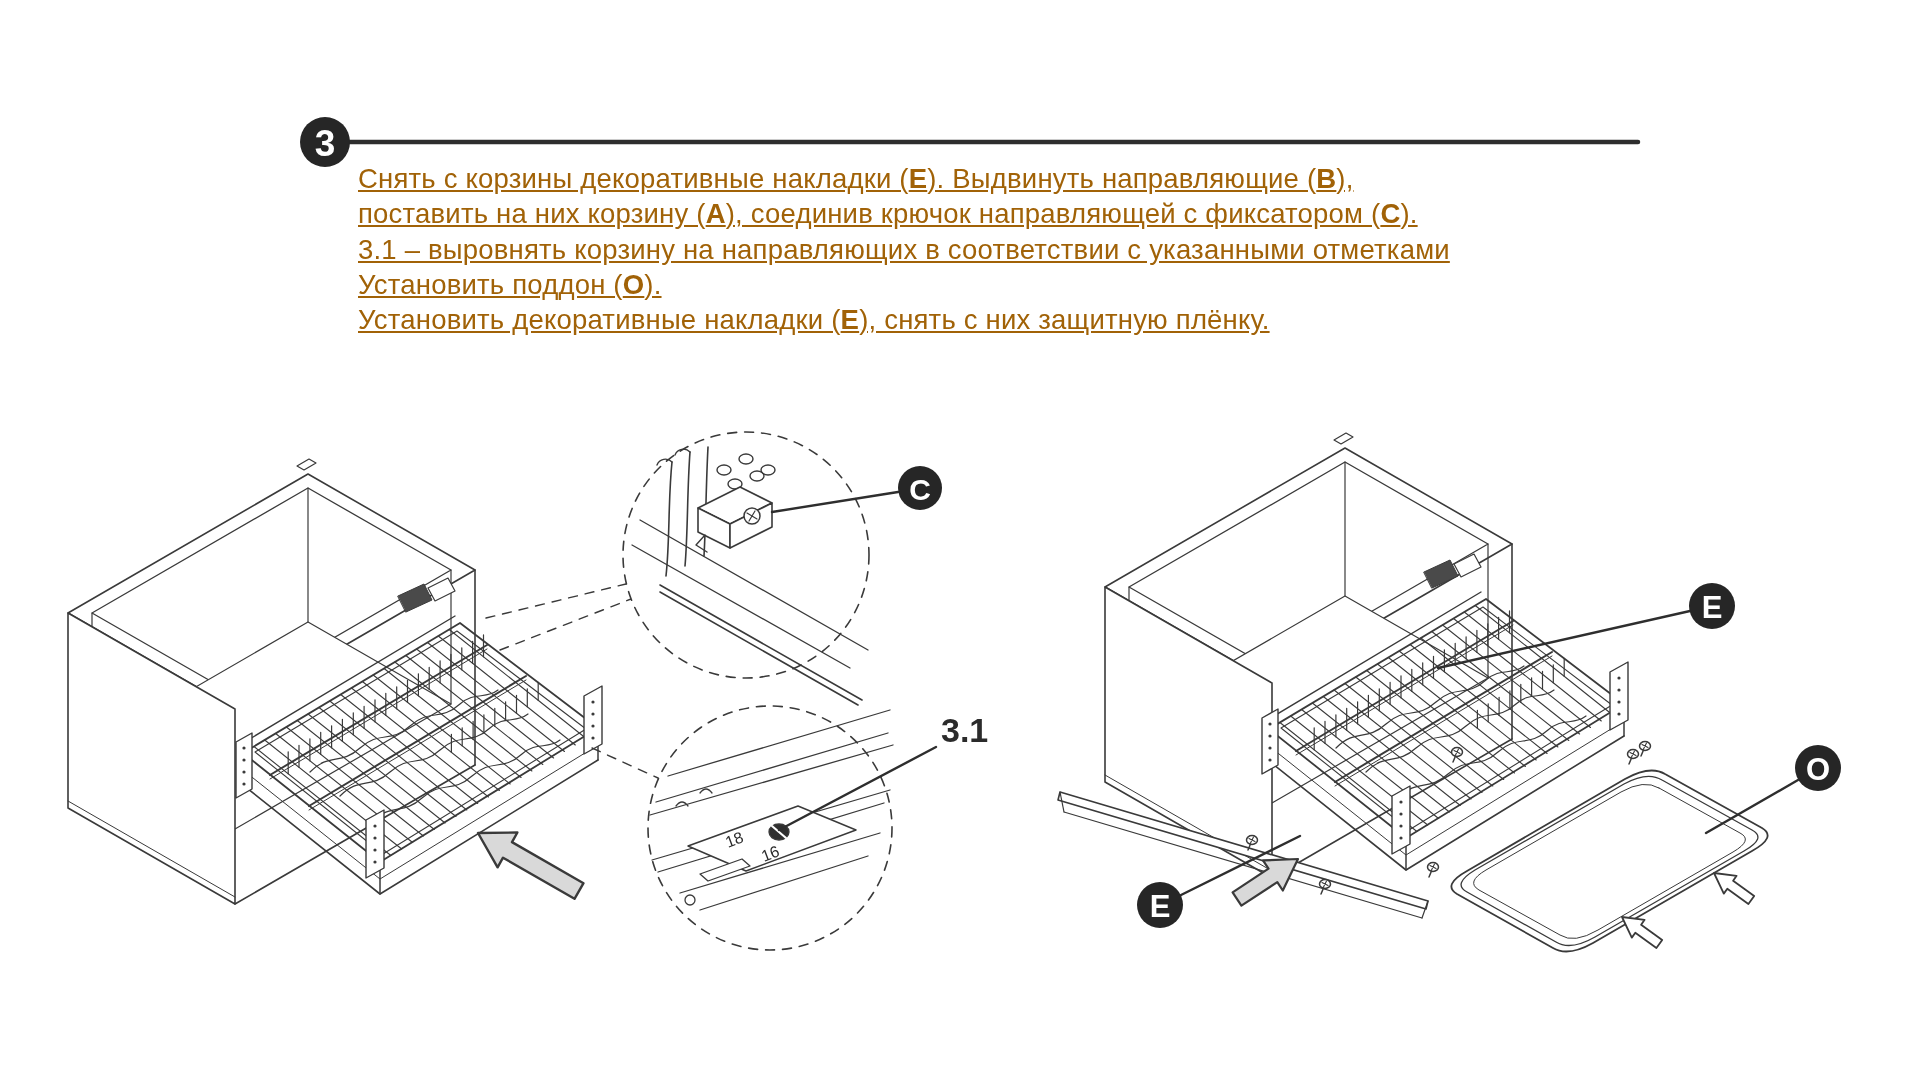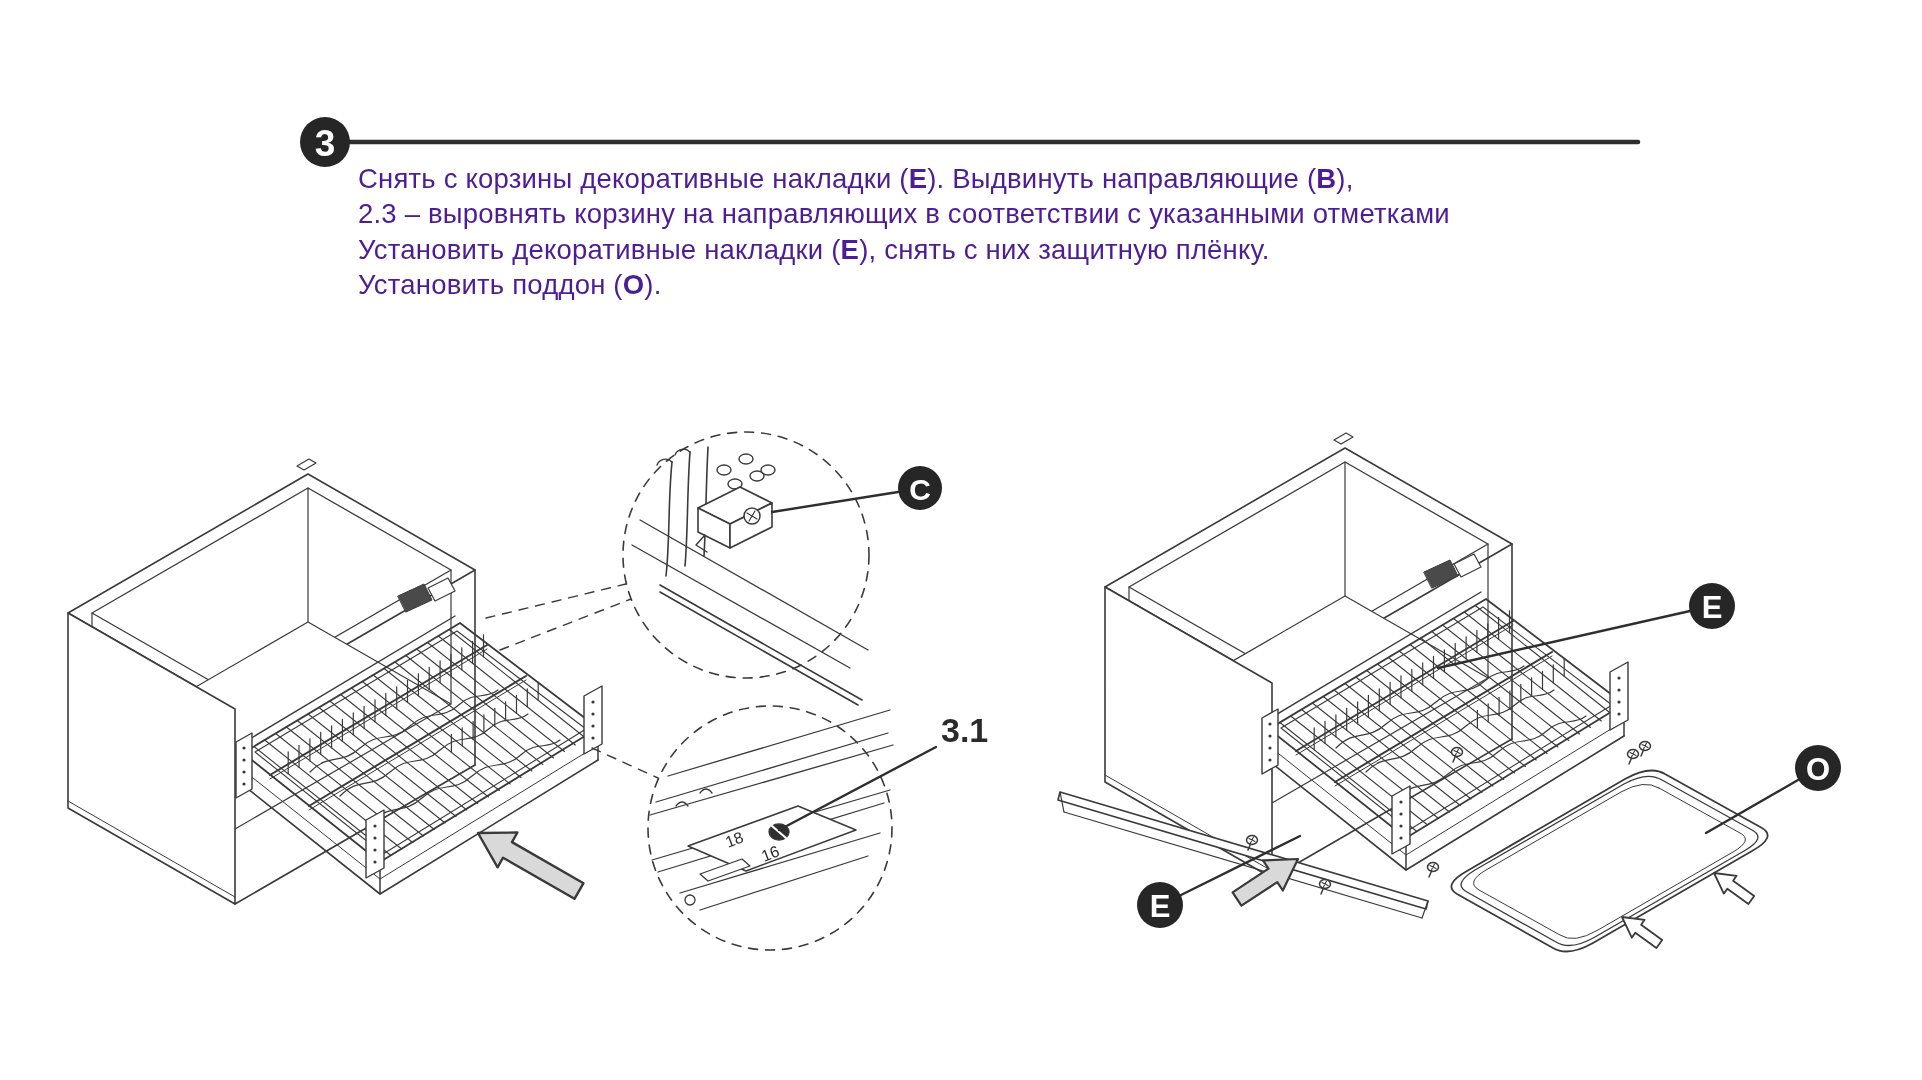--- a/index.html
+++ b/index.html
@@ -1,20 +1,20 @@
 <!DOCTYPE html>
 <html><head>
 <meta charset="utf-8">
 <style>
   html,body{margin:0;padding:0;background:#e8e8e8;}
   .page{position:relative;width:1922px;height:1080px;background:#ffffff;overflow:hidden;
         font-family:"Liberation Sans",sans-serif;}
   .art{position:absolute;left:0;top:0;width:1922px;height:1080px;}
   .instructions{position:absolute;left:358px;top:161px;width:1200px;
-        font-size:27.5px;line-height:35.3px;color:#4c1d95;letter-spacing:.2px;}
+        font-size:27.5px;line-height:35.3px;color:#a16207;letter-spacing:.2px;text-decoration:underline;}
   .instructions .line{white-space:nowrap;}
   .instructions b,.instructions .b{font-weight:bold;}
   svg text{font-family:"Liberation Sans",sans-serif;}
   .badge-letter{font-weight:bold;fill:#ffffff;}
   .ref-label{font-weight:bold;fill:#2b2b2b;}
   .plate-mark{fill:#2b2b2b;}
 </style>
 </head>
 <body>
 
@@ -191,18 +191,19 @@
       <text x="1818" y="769" text-anchor="middle" dominant-baseline="central" class="badge-letter" font-size="31">O</text>
 
       <line x1="1181" y1="895" x2="1300" y2="836" stroke="#2e2e2e" stroke-width="2.4"></line>
       <circle cx="1160" cy="905" r="23" fill="#262626"></circle>
       <text x="1160" y="906" text-anchor="middle" dominant-baseline="central" class="badge-letter" font-size="31">E</text>
     </g>
   </svg>
 
   <div class="instructions">
       <div class="line"><span>Снять с корзины декоративные накладки (</span><span class="b">E</span><span>). Выдвинуть направляющие (</span><span class="b">B</span><span>),</span></div>
-      <div class="line"><span>2.3 – выровнять корзину на направляющих в соответствии с указанными отметками</span></div>
+      <div class="line"><span>поставить на них корзину (</span><span class="b">A</span><span>), соединив крючок направляющей с фиксатором (</span><span class="b">C</span><span>).</span></div>
+      <div class="line"><span>3.1 – выровнять корзину на направляющих в соответствии с указанными отметками</span></div>
+      <div class="line"><span>Установить поддон (</span><span class="b">O</span><span>).</span></div>
       <div class="line"><span>Установить декоративные накладки (</span><span class="b">E</span><span>), снять с них защитную плёнку.</span></div>
-      <div class="line"><span>Установить поддон (</span><span class="b">O</span><span>).</span></div>
     </div>
 
 </div>
 
 </body></html>

